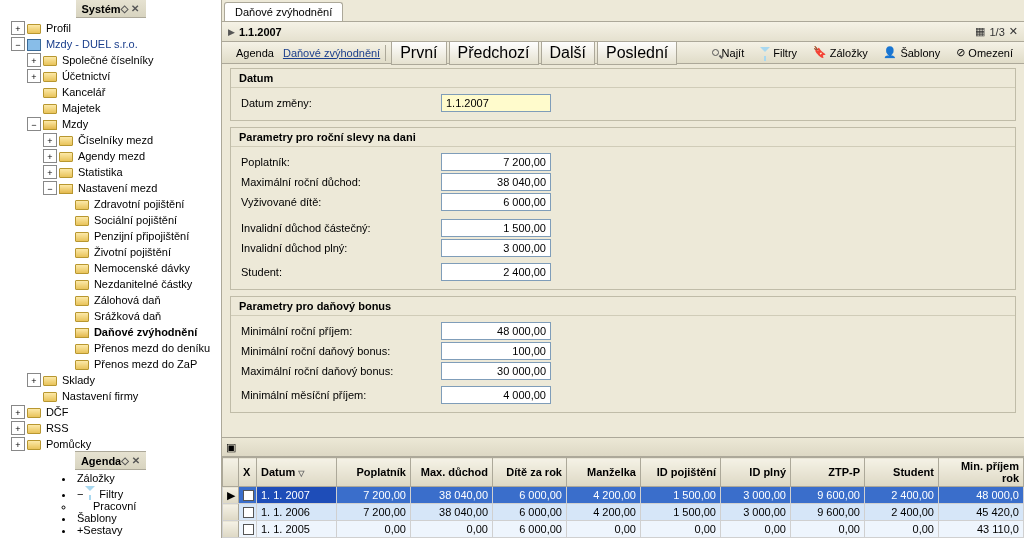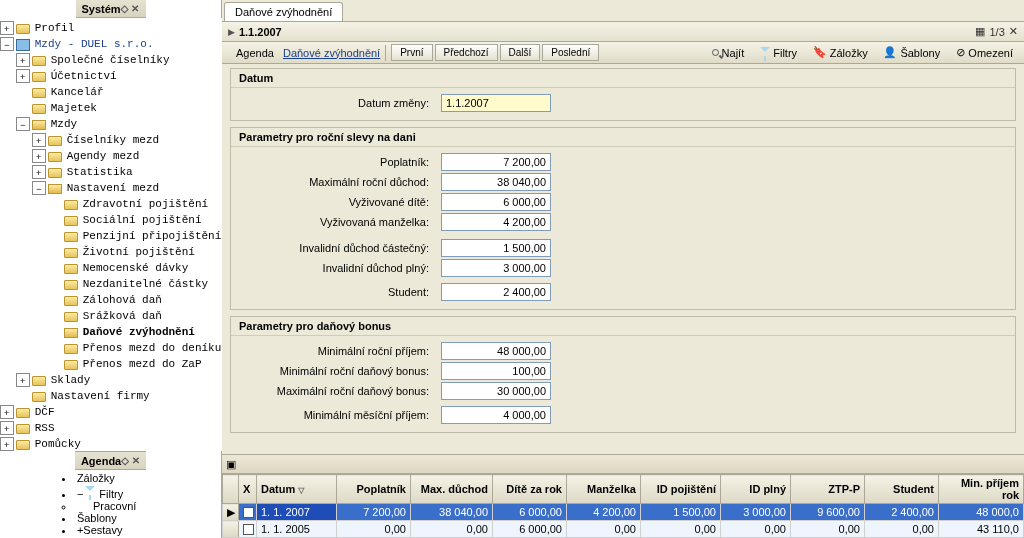--- a/index.html
+++ b/index.html
@@ -11,52 +11,52 @@
 .tree { flex: 1; overflow-y: auto; padding: 2px 0; background: #fff; }
 .tree ul { list-style: none; }
 .tree li { white-space: nowrap; }
 .tree .row { display: flex; align-items: center; padding: 1px 0; cursor: default; }
 .tree .sp { display: inline-block; width: 14px; height: 14px; text-align: center; line-height: 14px; font-size: 9px; color: #000; border: 1px solid #888; background: #fff; margin-right: 2px; cursor: pointer; }
 .tree .sp.empty { border: none; background: transparent; }
 .tree .ic { display: inline-block; width: 16px; height: 14px; margin-right: 3px; }
 .tree .folder { background: linear-gradient(#fce9a8, #e8c35a); border: 1px solid #b89730; border-radius: 1px; width: 14px; height: 10px; margin-top: 2px; }
 .tree .folder-open { background: linear-gradient(#fde9a8, #e3b84c); border: 1px solid #b89730; width: 14px; height: 10px; margin-top: 2px; }
 .tree .house { width: 14px; height: 12px; background: #88bde8; border: 1px solid #3a6a98; margin-top: 1px; }
-.tree .label { padding: 0 2px; font-family: Liberation Mono, monospace; }
+.tree .label { padding: 0 2px; }
 .tree .selected .label { font-weight: bold; }
 .indent { display: inline-block; height: 1px; }
 .agenda-panel { border-top: 1px solid #aca899; }
 .agenda-tree { padding: 2px 0; background: #fff; }
 
 .right-panel { flex: 1; display: flex; flex-direction: column; background: #ede9d8; }
 .tab-bar { height: 22px; display: flex; align-items: flex-end; padding-left: 2px; background: #ede9d8; border-bottom: 1px solid #aca899; }
 .tab { background: #fff; border: 1px solid #aca899; border-bottom: none; padding: 3px 10px; border-radius: 3px 3px 0 0; font-size: 11px; }
 .date-bar { height: 20px; background: linear-gradient(#f5f2e6, #e5e1cf); border-bottom: 1px solid #aca899; display: flex; align-items: center; padding: 0 6px; justify-content: space-between; }
 .date-bar .left { display: flex; align-items: center; gap: 4px; }
 .date-bar .tri { font-size: 9px; color: #555; }
 .date-bar .dt { font-weight: bold; }
 .date-bar .right { display: flex; align-items: center; gap: 4px; font-size: 10px; color: #333; }
 .toolbar { height: 22px; background: linear-gradient(#f5f2e6, #e0dcc8); border-bottom: 1px solid #aca899; display: flex; align-items: center; padding: 0 4px; gap: 2px; }
 .tb-btn { padding: 2px 6px; border: 1px solid transparent; cursor: pointer; display: flex; align-items: center; gap: 3px; }
 .tb-link { color: #1a3e8c; text-decoration: underline; }
 .tb-sep { width: 1px; height: 16px; background: #aca899; margin: 0 3px; }
-.nav-btn { padding: 2px 8px; border: 1px solid #aca899; background: linear-gradient(#fefefe, #e5e1cf); cursor: pointer; font-size: 10px; }
+.nav-btn { padding: 2px 8px; border: 1px solid #aca899; background: linear-gradient(#fefefe, #e5e1cf); cursor: pointer; font-size: 16px; }
 .toolbar .spacer { flex: 1; }
 .tb-ic { width: 12px; height: 12px; display: inline-block; }
 .ic-search { border: 1.5px solid #555; border-radius: 50%; width: 7px; height: 7px; position: relative; }
 .ic-search::after { content: ""; position: absolute; width: 4px; height: 1.5px; background: #555; transform: rotate(45deg); left: 6px; top: 6px; }
 .ic-filter { border-top: 5px solid #a8d8f0; border-left: 5px solid transparent; border-right: 5px solid transparent; width: 0; position: relative; }
 .ic-filter::after { content: ""; position: absolute; width: 2px; height: 5px; background: #a8d8f0; left: -1px; top: 4px; }
 
 .form-area { flex: 1; overflow-y: auto; padding: 4px 8px; }
 .group { border: 1px solid #c0bca8; background: #ede9d8; margin-bottom: 6px; }
 .group-title { font-weight: bold; padding: 3px 8px; background: #ede9d8; border-bottom: 1px solid #d0ccb8; }
 .group-body { padding: 6px 10px; }
 .frow { display: flex; align-items: center; margin-bottom: 2px; }
-.frow label { width: 200px; text-align: right; padding-right: 12px; }
+.frow label { width: 200px; padding-right: 12px; }
 .frow input { width: 110px; border: 1px solid #7f9db9; padding: 1px 4px; text-align: right; background: #fff; height: 18px; font-size: 11px; }
 .frow input.yellow { background: #fffbcc; text-align: left; }
 
 .grid-toolbar { height: 20px; background: linear-gradient(#ece8d6, #ddd8c4); border-top: 1px solid #aca899; border-bottom: 1px solid #aca899; display: flex; align-items: center; padding: 0 4px; gap: 6px; }
 .grid { background: #fff; }
 .grid table { border-collapse: collapse; width: 100%; table-layout: fixed; }
 .grid th { background: linear-gradient(#f5f2e6, #ddd8c4); border: 1px solid #aca899; padding: 2px 4px; font-weight: bold; text-align: left; height: 18px; overflow: hidden; }
 .grid th.num { text-align: right; }
 .grid td { border: 1px solid #d0d0d0; padding: 1px 4px; height: 17px; overflow: hidden; }
 .grid td.num { text-align: right; }
@@ -399,24 +399,20 @@
               <label>Poplatník:</label>
               <input value="7 200,00" style="">
             </div>
           <div class="frow">
               <label>Maximální roční důchod:</label>
               <input value="38 040,00" style="">
             </div>
           <div class="frow" style="">
               <label>Vyživované dítě:</label>
               <input value="6 000,00" style="">
-            </div>
-          <div class="frow">
-              <label>Vyživovaná manželka:</label>
-              <input value="4 200,00" style="">
             </div>
           <div class="frow" style="margin-top:8px">
               <label>Invalidní důchod částečný:</label>
               <input value="1 500,00" style="">
             </div>
           <div class="frow">
               <label>Invalidní důchod plný:</label>
               <input value="3 000,00" style="">
             </div>
           <div class="frow" style="margin-top:6px">
@@ -492,20 +488,34 @@
             <td class="num">7 200,00</td>
               <td class="num">38 040,00</td>
             <td class="num">6 000,00</td>
               <td class="num">4 200,00</td>
             <td class="num">1 500,00</td>
               <td class="num">3 000,00</td>
             <td class="num">9 600,00</td>
               <td class="num">2 400,00</td>
             <td class="num">48 000,0</td>
           </tr>
+          <tr class="alt">
+            <td class="row-ind"></td>
+              <td><span class="chk"></span></td>
+            <td>1. 1. 2006</td>
+            <td class="num">7 200,00</td>
+              <td class="num">38 040,00</td>
+            <td class="num">6 000,00</td>
+              <td class="num">4 200,00</td>
+            <td class="num">1 500,00</td>
+              <td class="num">3 000,00</td>
+            <td class="num">9 600,00</td>
+              <td class="num">2 400,00</td>
+            <td class="num">45 420,0</td>
+          </tr>
           <tr class="norm">
             <td class="row-ind"></td>
               <td><span class="chk"></span></td>
             <td>1. 1. 2005</td>
             <td class="num">0,00</td>
               <td class="num">0,00</td>
             <td class="num">6 000,00</td>
               <td class="num">0,00</td>
             <td class="num">0,00</td>
               <td class="num">0,00</td>

